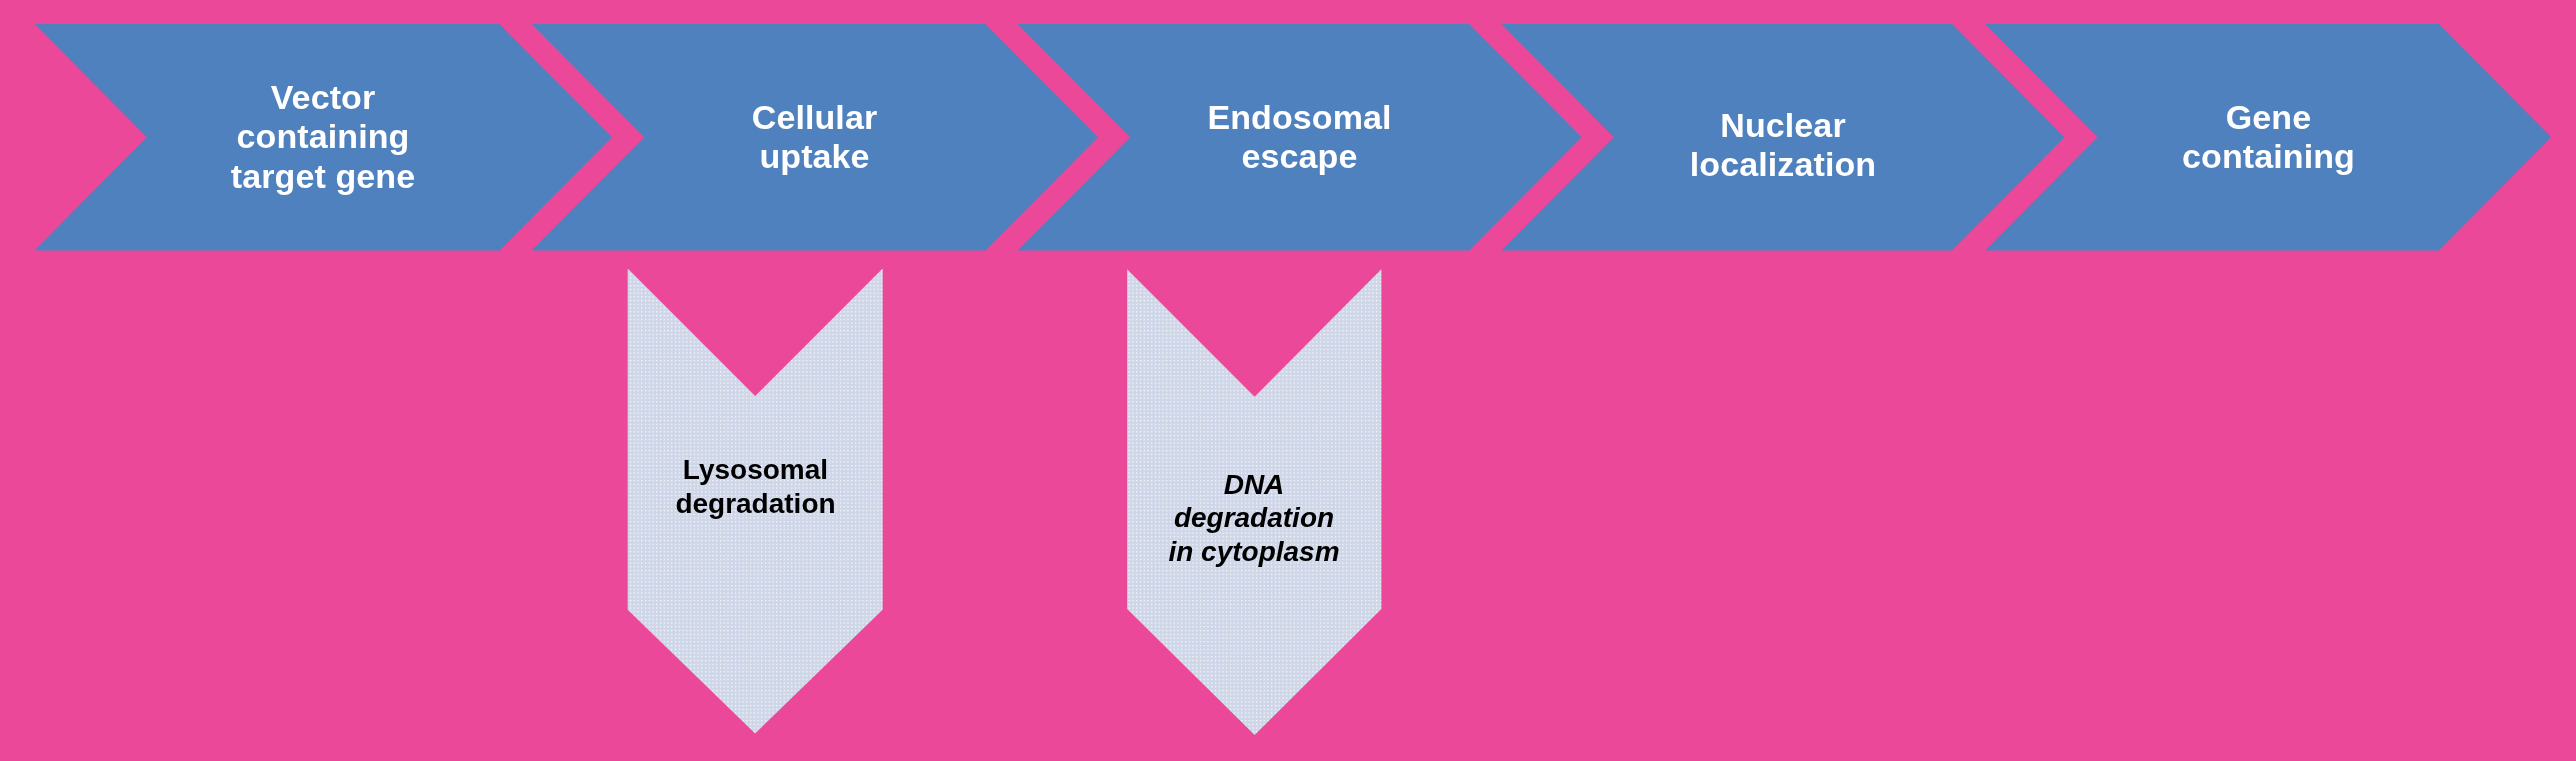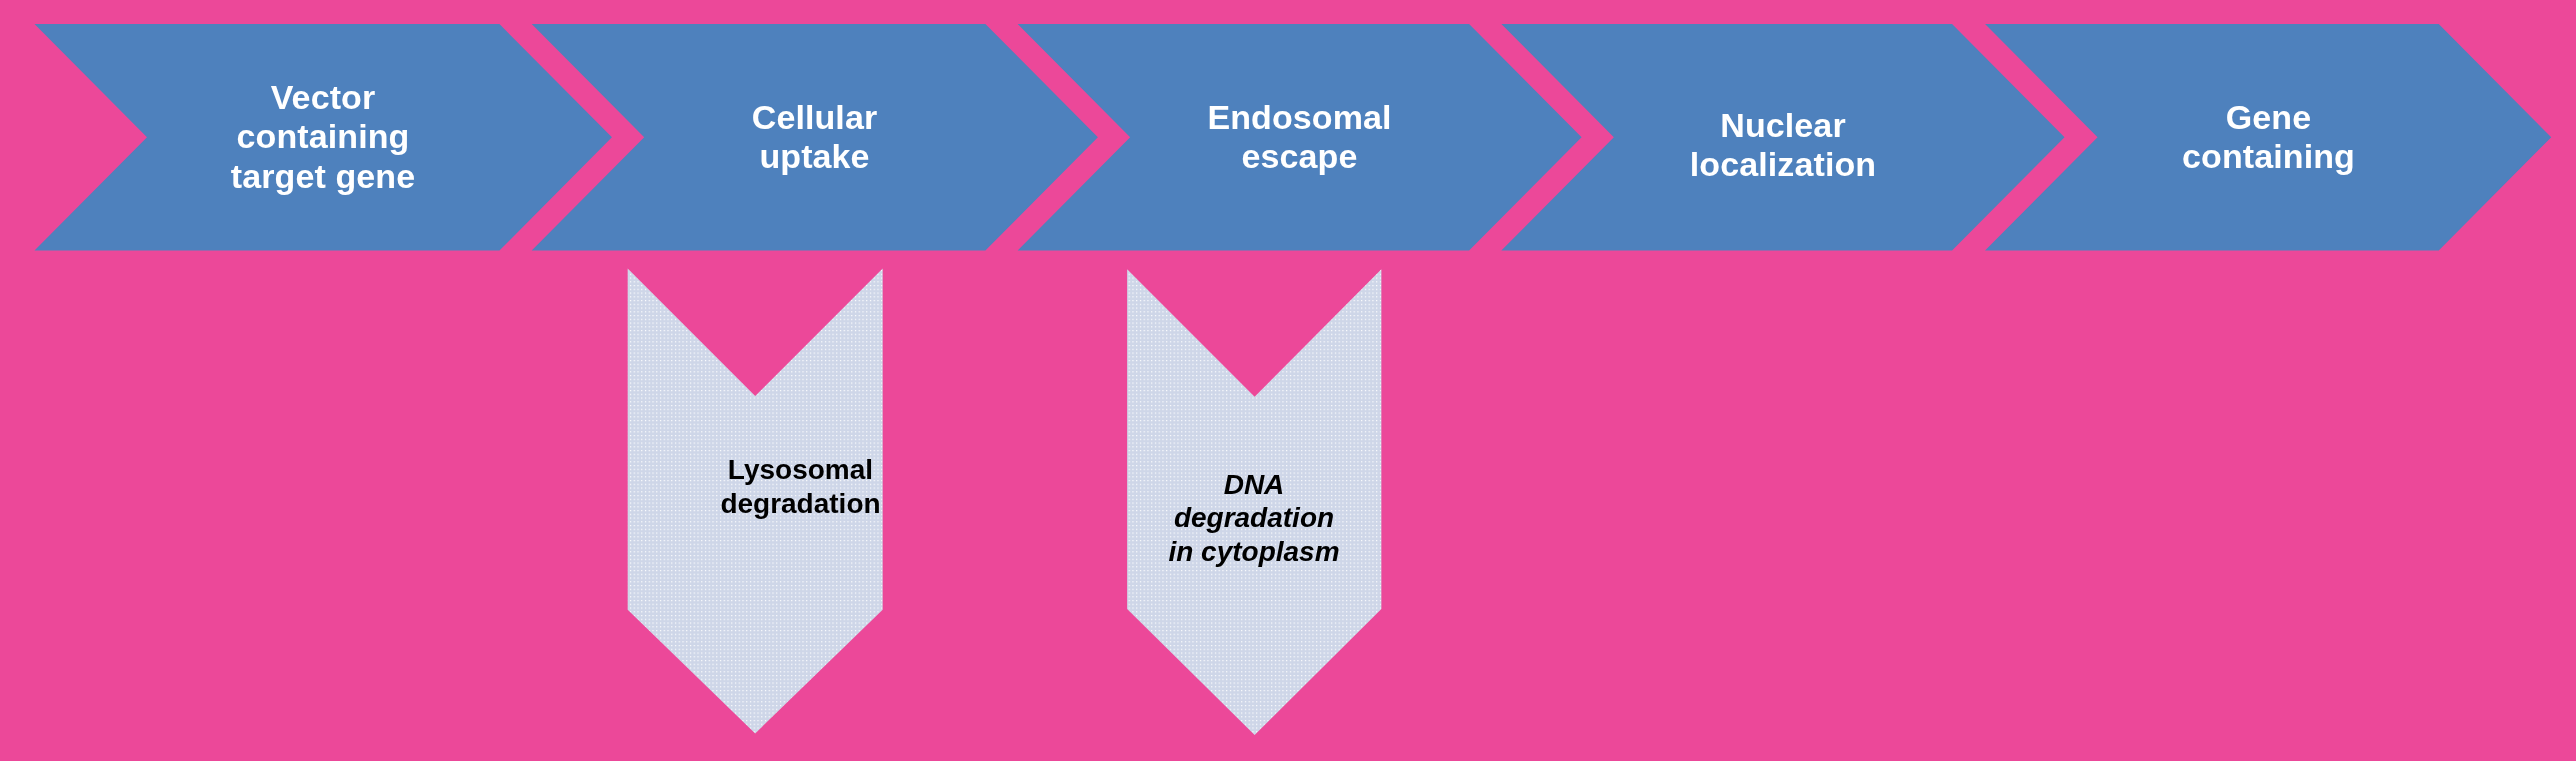--- a/index.html
+++ b/index.html
@@ -96,21 +96,21 @@
 
   <div class="step-label" style="left:1130px; top:24px; width:339px; height:226px;">Endosomal
 escape</div>
 
   <div class="step-label" style="left:1614px; top:32px; width:338px; height:226px;">Nuclear
 localization</div>
 
   <div class="step-label" style="left:2098px; top:24px; width:341px; height:226px;">Gene
 containing</div>
 
-  <div class="down-label" style="left:628px; top:446px; width:255px; height:82px;padding-left:45px;">Lysosomal
+  <div class="down-label" style="left:628px; top:446px; width:255px; height:82px;">Lysosomal
 degradation</div>
 
   <div class="down-label" style="left:1127px; top:456px; width:254px; height:124px;font-style:italic;">DNA
 degradation
 in cytoplasm</div>
 
 </div>
 
 
 </body></html>

